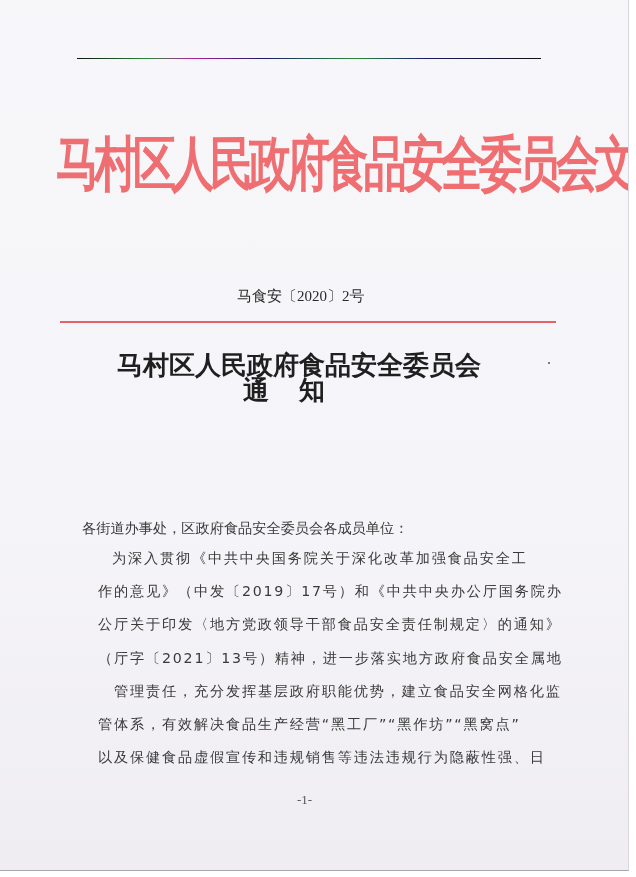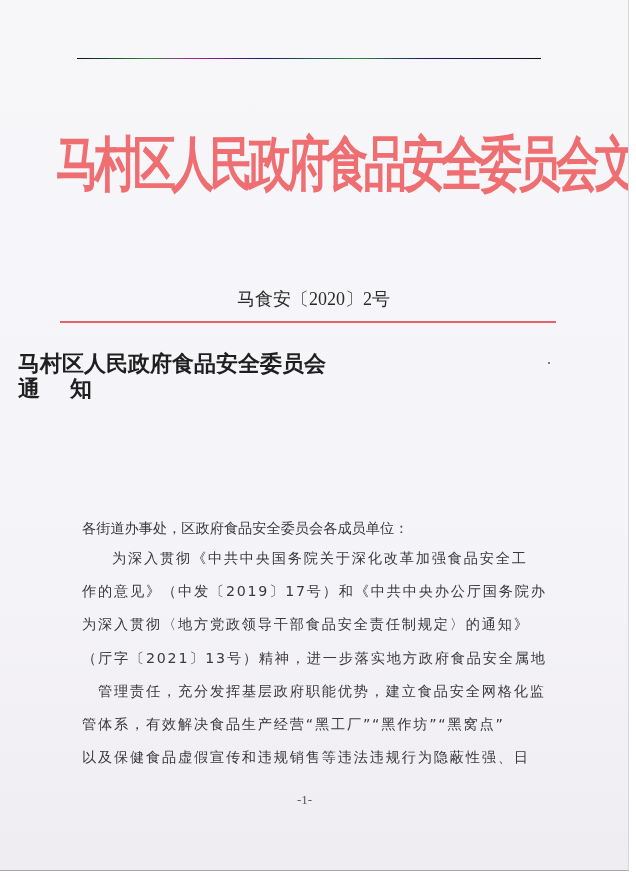--- a/index.html
+++ b/index.html
@@ -43,41 +43,41 @@
       white-space: nowrap;
       transform: scaleX(0.74) scaleY(1.02);
       transform-origin: left top;
       font-weight: bold;
     }
     .doc-number {
       position: absolute;
       left: 237px;
       top: 287px;
       font-family: "Liberation Serif", "DejaVu Serif", serif;
-      font-size: 18px;
+      font-size: 15px;
       color: #2a2a2a;
       white-space: nowrap;
     }
     .red-rule {
       position: absolute;
       left: 60px;
       top: 321px;
       width: 496px;
       height: 2px;
       background: #e8606a;
     }
     .title {
       position: absolute;
       left: 60px;
       top: 354px;
       width: 520px;
-      text-align: left;
-      font-family: Liberation Mono, monospace;
+      text-align: center;
+      font-family: Liberation Serif, serif;
       font-weight: bold;
-      font-size: 22px;
+      font-size: 26px;
       line-height: 24.5px;
       color: #1f1f1f;
     }
     .title-line {
       display: block;
       white-space: nowrap;
     }
     .title-line.l1 { margin-left: -42px; }
     .title-line.l2 { margin-left: -36px; }
     .title-line.l3 { margin-left: -38px; }
@@ -104,21 +104,21 @@
       color: #3a3a3a;
     }
     .addressee {
       position: absolute;
       left: 0;
       top: 4px;
       white-space: nowrap;
     }
     .para-line {
       position: absolute;
-      left: 0;
+      left: 16px;
       white-space: nowrap;
       letter-spacing: 1.8px;
     }
     .page-number {
       position: absolute;
       left: 297px;
       top: 792px;
       font-family: "Liberation Serif", "DejaVu Serif", serif;
       font-size: 13px;
       color: #555;
@@ -141,21 +141,21 @@
     <span class="title-line l1">马村区人民政府食品安全委员会</span>
     <span class="title-line l4">通知</span>
   </div>
 
   <div class="stray-dot"></div>
 
   <div class="body-text">
     <div class="addressee">各街道办事处，区政府食品安全委员会各成员单位：</div>
     <div class="para-line" style="top:34px; left:-2px;">　　为深入贯彻《中共中央国务院关于深化改革加强食品安全工</div>
     <div class="para-line" style="top:67px;">作的意见》（中发〔2019〕17号）和《中共中央办公厅国务院办</div>
-    <div class="para-line" style="top:100px;">为深入贯彻〈地方党政领导干部食品安全责任制规定〉的通知》</div>
+    <div class="para-line" style="top:100px;">公厅关于印发〈地方党政领导干部食品安全责任制规定〉的通知》</div>
     <div class="para-line" style="top:134px;">（厅字〔2021〕13号）精神，进一步落实地方政府食品安全属地</div>
     <div class="para-line" style="top:167px;margin-left:16px;">管理责任，充分发挥基层政府职能优势，建立食品安全网格化监</div>
     <div class="para-line" style="top:200px;">管体系，有效解决食品生产经营“黑工厂”“黑作坊”“黑窝点”</div>
     <div class="para-line" style="top:233px;">以及保健食品虚假宣传和违规销售等违法违规行为隐蔽性强、日</div>
   </div>
 
   <div class="page-number">-1-</div>
 
 </div>
 

